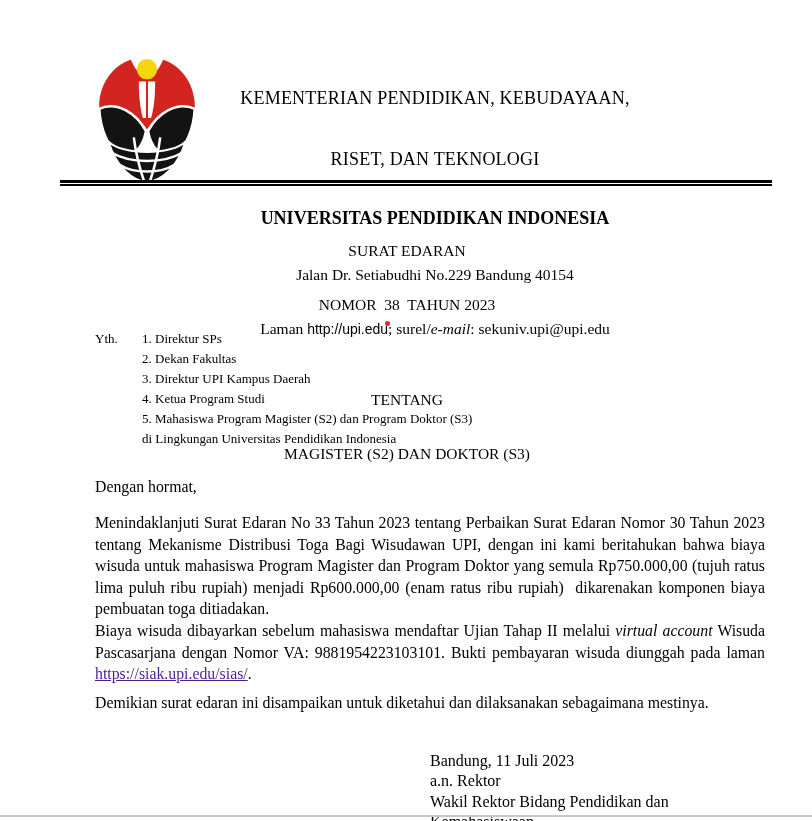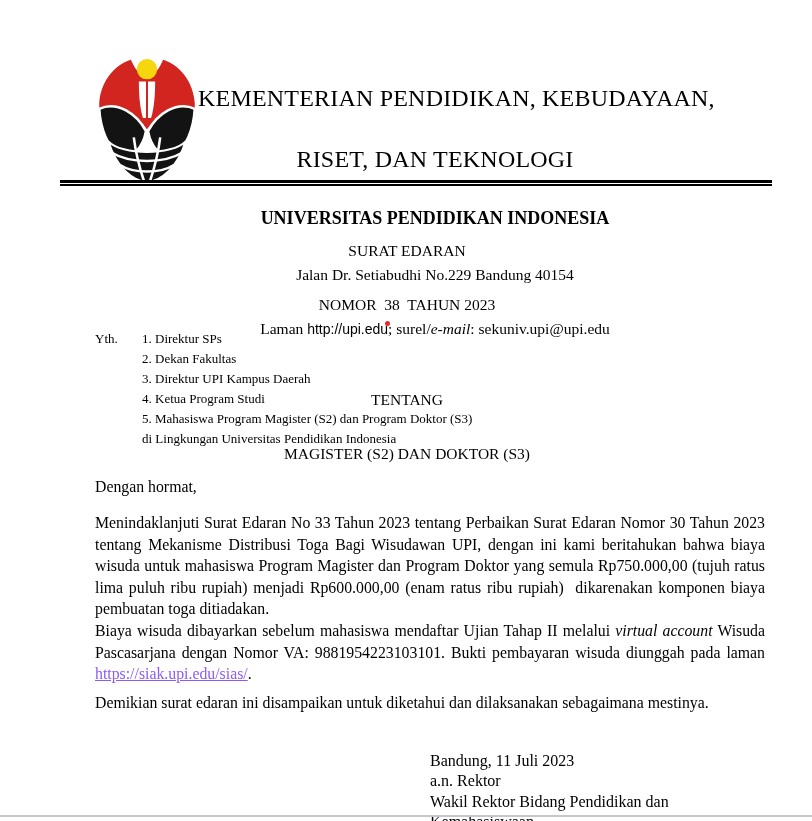--- a/index.html
+++ b/index.html
@@ -22,21 +22,21 @@
     height: 126px;
   }
   .header-text {
     position: absolute;
     left: 198px;
     top: 50px;
     width: 474px;
     text-align: center;
     white-space: pre;
   }
-  .h-ministry { font-size: 24px; line-height: 24.5px; letter-spacing: 0.2px; }
+  .h-ministry { font-size: 18px; line-height: 24.5px; letter-spacing: 0.2px; }
   .h-univ     { font-size: 18px; line-height: 23px; font-weight: bold; }
   .h-addr     { font-size: 15.5px; line-height: 17.8px; }
   .h-url      { font-family: Liberation Sans, sans-serif; font-size: 14px; }
   .h-italic   { font-style: italic; }
 
   .rule { position: absolute; left: 60px; top: 180px; width: 712px; }
   .rule .thick { height: 3px; background: #000; }
   .rule .gap   { height: 1px; background: #fff; }
   .rule .thin  { height: 2px; background: #000; }
 
@@ -173,21 +173,21 @@
       <div>4. Ketua Program Studi</div>
       <div>5. Mahasiswa Program Magister (S2) dan Program Doktor (S3)</div>
       <div>di Lingkungan Universitas Pendidikan Indonesia</div>
     </div>
   </div>
 
   <div class="salutation">Dengan hormat,</div>
 
   <div class="para" id="para1">Menindaklanjuti Surat Edaran No 33 Tahun 2023 tentang Perbaikan Surat Edaran Nomor 30 Tahun 2023 tentang Mekanisme Distribusi Toga Bagi Wisudawan UPI, dengan ini kami beritahukan bahwa biaya wisuda untuk mahasiswa Program Magister dan Program Doktor yang semula Rp750.000,00 (tujuh ratus lima puluh ribu rupiah) menjadi Rp600.000,00 (enam ratus ribu rupiah)  dikarenakan komponen biaya pembuatan toga ditiadakan.</div>
 
-  <div class="para" id="para2"><span>Biaya wisuda dibayarkan sebelum mahasiswa mendaftar Ujian Tahap II melalui </span><span class="italic">virtual account</span><span> Wisuda Pascasarjana dengan Nomor VA: 9881954223103101. Bukti pembayaran wisuda diunggah pada laman  </span><a class="doc-link" id="siak-link" style="color: #8b5cf6; margin-top: 48px;">https://siak.upi.edu/sias/</a><span>.</span></div>
+  <div class="para" id="para2"><span>Biaya wisuda dibayarkan sebelum mahasiswa mendaftar Ujian Tahap II melalui </span><span class="italic">virtual account</span><span> Wisuda Pascasarjana dengan Nomor VA: 9881954223103101. Bukti pembayaran wisuda diunggah pada laman  </span><a class="doc-link" id="siak-link" style="color: #4c1d95; margin-top: 48px;">https://siak.upi.edu/sias/</a><span>.</span></div>
 
   <div class="para" id="para3">Demikian surat edaran ini disampaikan untuk diketahui dan dilaksanakan sebagaimana mestinya.</div>
 
   <div class="signature">
     <div>Bandung, 11 Juli 2023</div>
     <div>a.n. Rektor</div>
     <div>Wakil Rektor Bidang Pendidikan dan</div>
     <div>Kemahasiswaan</div>
   </div>
 

